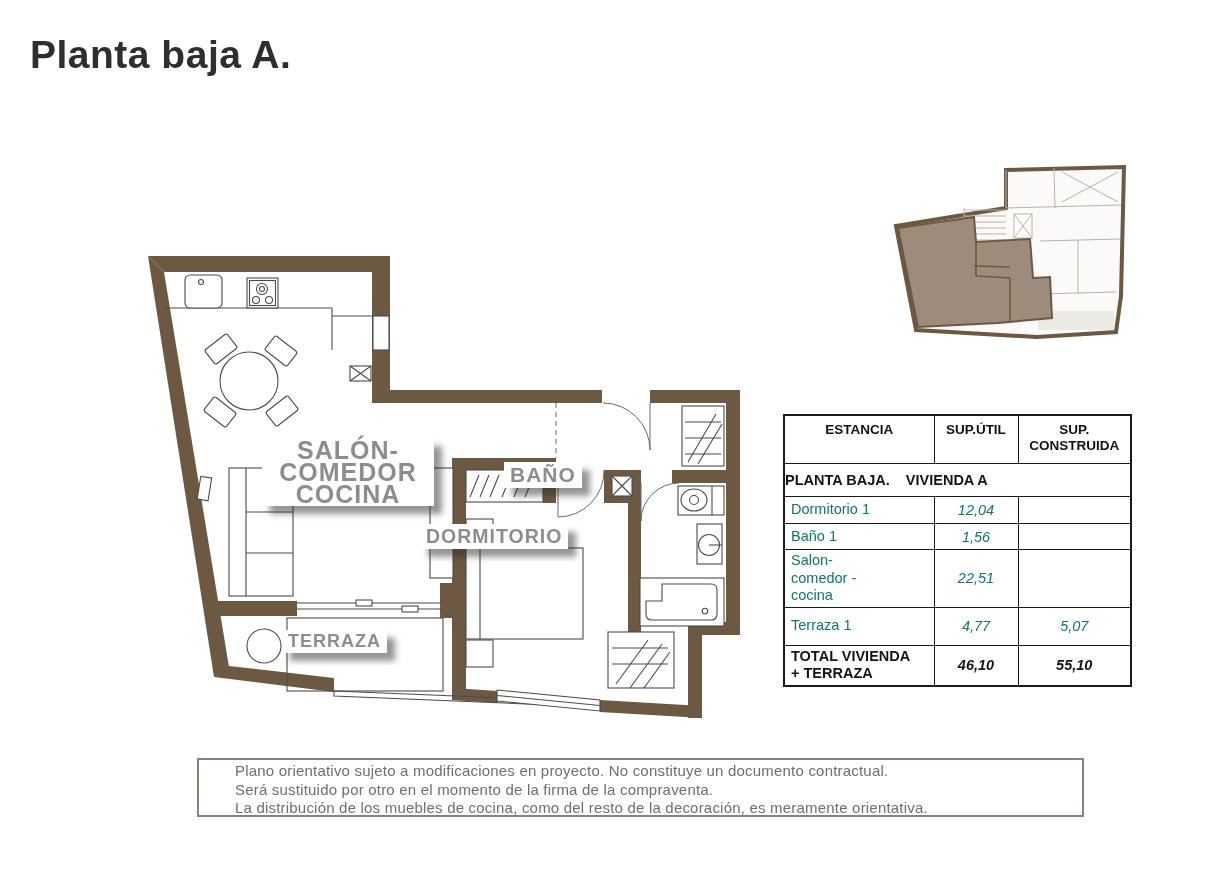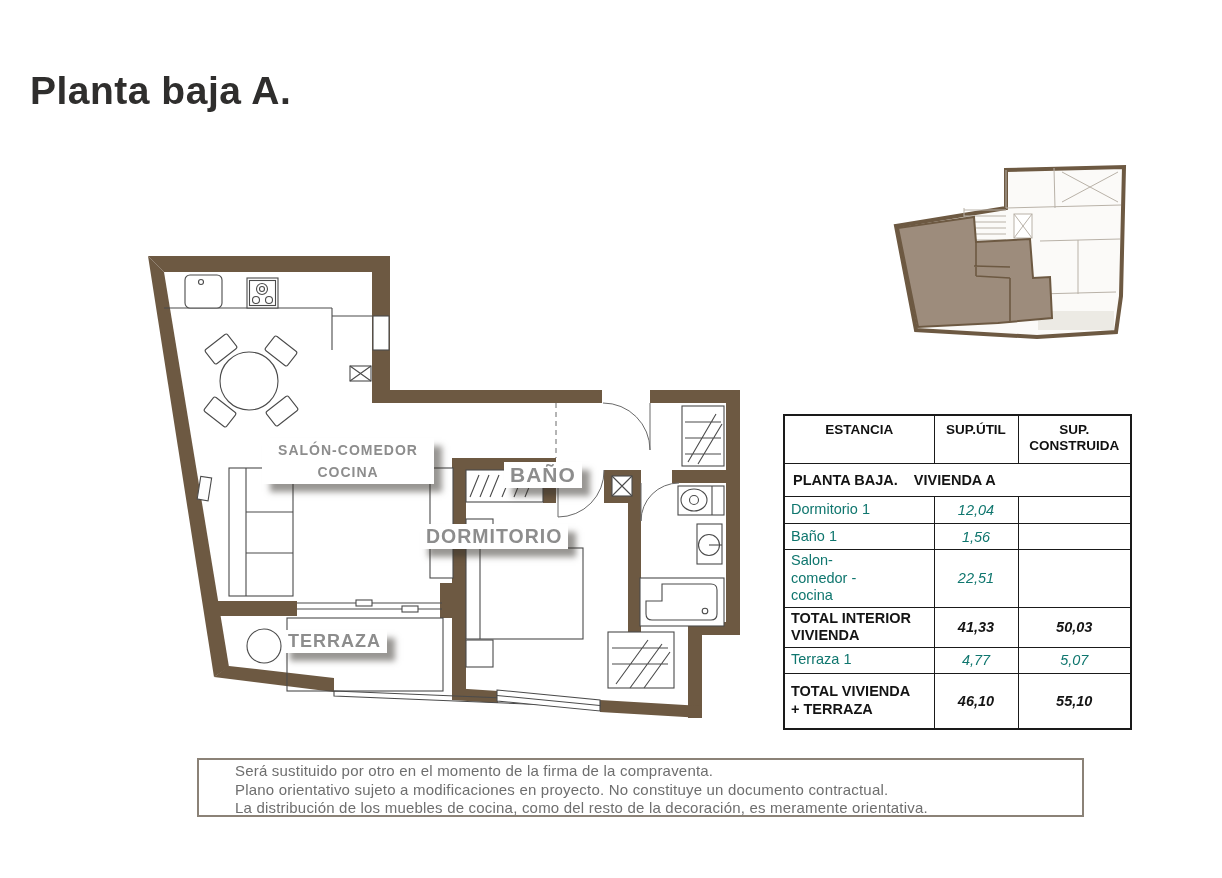--- a/index.html
+++ b/index.html
@@ -1,45 +1,45 @@
 <!DOCTYPE html>
 <html style="--wall-brown: #6d5942; --unit-highlight: #9d8c7c; --label-gray: #8d8d8d; --line-dark: #4b4b4b; --hatch-brown: #9b8467;"><head>
 <meta charset="utf-8">
 <style>
   html,body{margin:0;padding:0;background:#fff;}
   .page{position:relative;width:1222px;height:878px;background:#ffffff;overflow:hidden;
         font-family:"Liberation Sans","DejaVu Sans",sans-serif;}
   .page-title{position:absolute;left:30px;top:33px;font-size:39px;font-weight:bold;
-              color:#2f2e2d;letter-spacing:.5px;margin-top:36px;}
+              color:#2f2e2d;letter-spacing:.5px;}
   
   .plan-svg{position:absolute;left:130px;top:240px;width:660px;height:520px;z-index:1;}
   .mini-svg{position:absolute;left:878px;top:146px;width:252px;height:200px;z-index:1;}
   .wall{fill:var(--wall-brown);stroke:none;}
   .thin{stroke:var(--line-dark);stroke-width:1.1;fill:none;}
   .thinf{stroke:var(--line-dark);stroke-width:1.1;fill:#ffffff;}
   .door{stroke:#6a6a6a;stroke-width:1;fill:none;}
   .dash{stroke:#6a6a6a;stroke-width:1;fill:none;stroke-dasharray:5 4;}
   .plan-label{position:absolute;z-index:5;background:#ffffff;color:var(--label-gray);
               font-weight:bold;letter-spacing:1px;padding:1px 6px;white-space:nowrap;
               box-shadow:8px 8px 6px rgba(50,45,40,.5);}
-  .lbl-salon{left:262px;top:438px;width:160px;text-align:center;font-size:14px;line-height:22px;white-space:normal;}
+  .lbl-salon{left:262px;top:438px;width:160px;text-align:center;font-size:25px;line-height:22px;white-space:normal;}
   .lbl-bano{left:504px;top:462px;font-size:21px;}
   .lbl-dorm{left:420px;top:524px;font-size:19.5px;}
   .lbl-terraza{left:282px;top:630px;font-size:18px;}
   
   .area-table{position:absolute;left:783px;top:414px;width:347px;border-collapse:collapse;
               table-layout:fixed;background:#fff;border:2px solid #1a1a1a;z-index:2;}
   .area-table th,.area-table td{border:1.5px solid #1a1a1a;}
   .area-table th{height:40px;vertical-align:top;padding:6px 1px 1px;font-size:13.5px;
                  font-weight:bold;color:#111;white-space:pre-line;line-height:16px;text-align:center;}
   .area-table td{font-size:14.5px;color:#0f766e;}
   .area-table td.label{text-align:left;padding:2px 4px 2px 6px;white-space:pre-line;line-height:17.5px;}
   .area-table td.num{text-align:center;font-style:italic;}
   .area-table tr.bold td{font-weight:bold;color:#141414;}
-  .area-table td.section-title{font-weight:bold;color:#141414;font-size:14.5px;padding:6px 4px 6px 8px;}
+  .area-table td.section-title{font-weight:bold;color:#141414;font-size:14.5px;padding:6px 4px 6px 0;}
   .area-table tbody tr:nth-child(1){height:33px;}
   .area-table tbody tr:nth-child(2){height:27px;}
   .area-table tbody tr:nth-child(3){height:26px;}
   .area-table tbody tr:nth-child(4){height:57px;margin-left:32px;}
   .area-table tbody tr:nth-child(5){height:38px;}
   .area-table tbody tr:nth-child(6){height:26px;}
   .area-table tbody tr:nth-child(7){height:56px;}
   
   .disclaimer{position:absolute;left:197px;top:758px;width:847px;height:53px;
               border:2px solid #8b8277;padding:2px 0 0 36px;font-size:15px;line-height:18.5px;
@@ -240,39 +240,33 @@
           <td class="num">1,56</td>
           <td class="num"></td>
         </tr>
         <tr>
           <td class="label">Salon-
 comedor -
 cocina</td>
           <td class="num">22,51</td>
           <td class="num"></td>
         </tr>
-        <tr class="bold">
-          <td class="label">TOTAL INTERIOR
-VIVIENDA</td>
-          <td class="num">41,33</td>
-          <td class="num">50,03</td>
-        </tr>
         <tr>
           <td class="label">Terraza 1</td>
           <td class="num">4,77</td>
           <td class="num">5,07</td>
         </tr>
         <tr class="bold">
           <td class="label">TOTAL VIVIENDA
 + TERRAZA</td>
           <td class="num">46,10</td>
           <td class="num">55,10</td>
         </tr>
       </tbody>
   </table>
 
   <div class="disclaimer">
+    <div>Plano orientativo sujeto a modificaciones en proyecto. No constituye un documento contractual.</div>
     <div>Será sustituido por otro en el momento de la firma de la compraventa.</div>
-    <div>Plano orientativo sujeto a modificaciones en proyecto. No constituye un documento contractual.</div>
     <div>La distribución de los muebles de cocina, como del resto de la decoración, es meramente orientativa.</div>
   </div>
 
 </div>
 
 </body></html>

